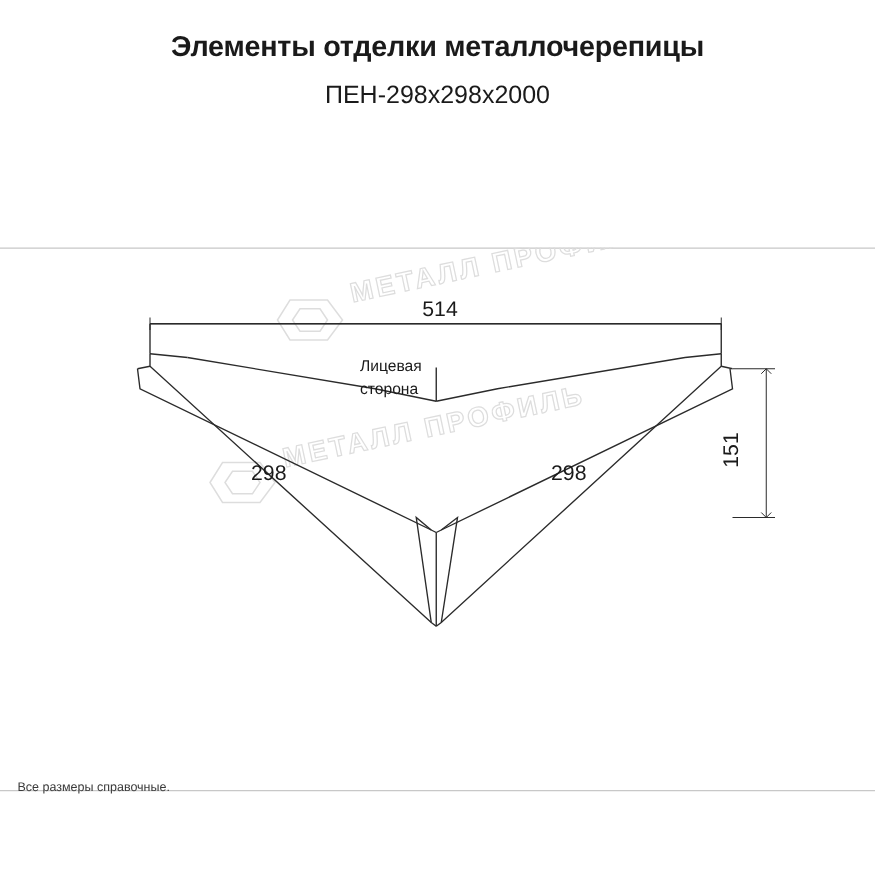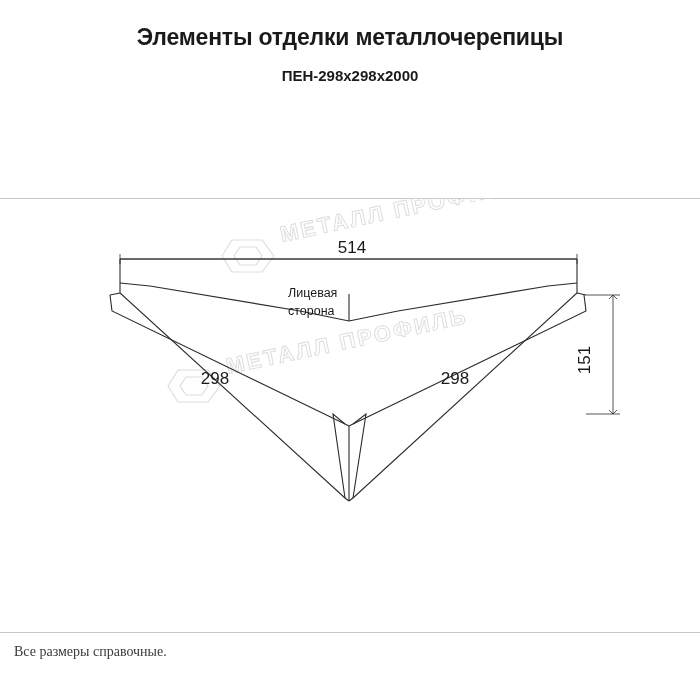--- a/index.html
+++ b/index.html
@@ -35,22 +35,22 @@
     line-height: 30px;
   }
   .subtitle {
     margin-top: 14px;
     font-size: 18.5px;
     font-weight: bold;
     line-height: 25px;
   }
   .code {
     margin-top: 12px;
-    font-size: 15px;
-    font-weight: bold;
+    font-size: 20px;
+    font-weight: normal;
     line-height: 24px;
   }
   .hr-top {
     position: absolute;
     left: 0;
     top: 198px;
     width: 700px;
     height: 1px;
     background: #c8c8c8;
   }
@@ -65,26 +65,25 @@
   .drawing {
     position: absolute;
     left: 0;
     top: 198px;
     width: 700px;
     height: 434px;
   }
   .footer {
     position: absolute;
     left: 14px;
-    top: 644px;
+    top: 623px;
     width: 672px;
-    font-size: 14px;
+    font-size: 10px;
     color: #3a3a3a;
     line-height: 15px;
-    font-family: Liberation Serif, serif;
   }
   .footer div { white-space: nowrap; }
   svg { display: block; }
   .wm-text {
     font-family: "Liberation Sans", sans-serif;
     font-size: 22px;
     font-weight: bold;
     letter-spacing: 2.5px;
     fill: none;
     stroke: #dcdcdc;

